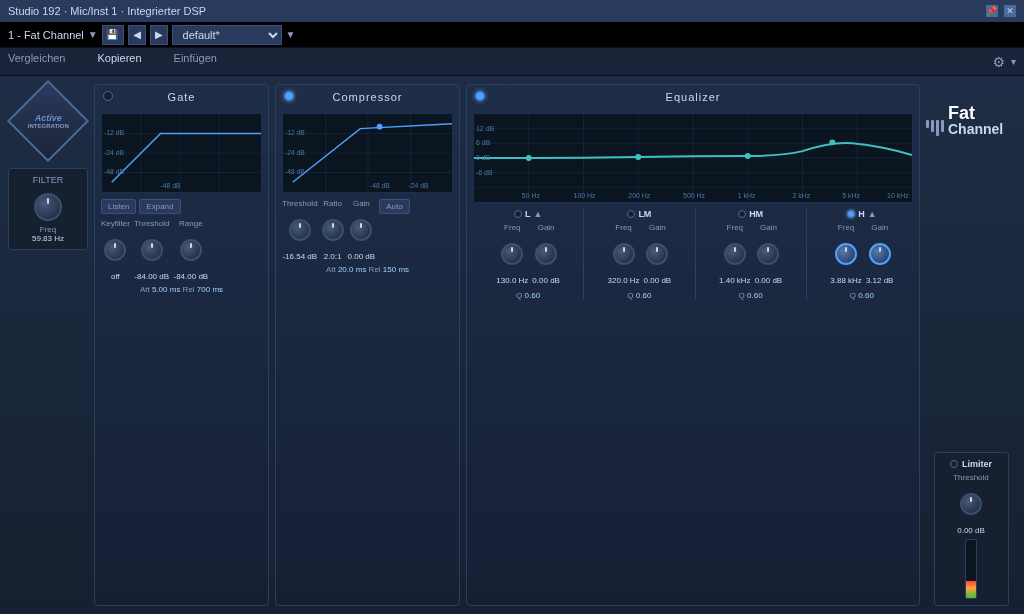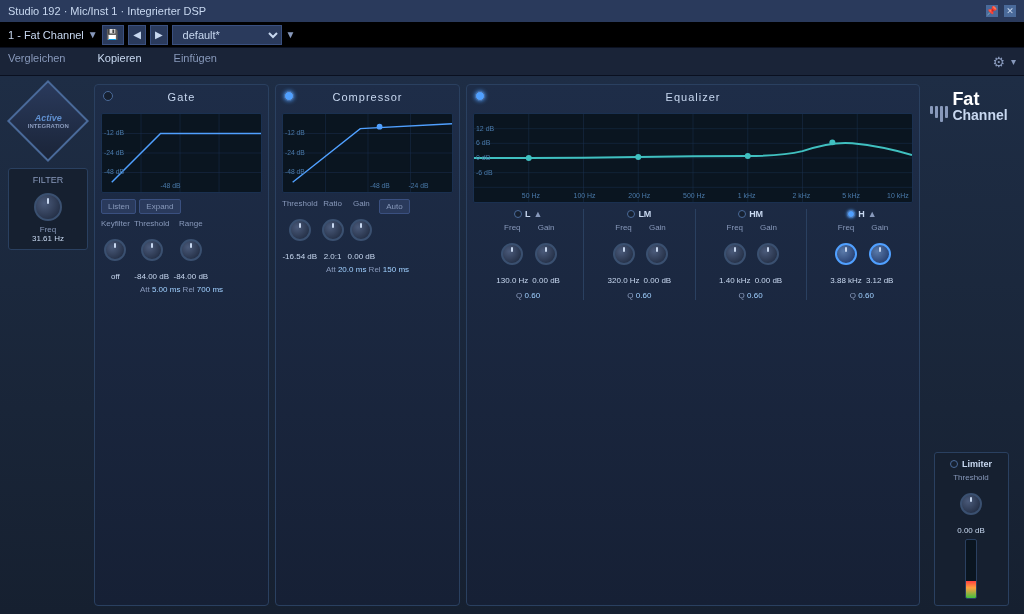--- a/index.html
+++ b/index.html
@@ -476,21 +476,21 @@
       <div class="logo-inner">
         <div class="logo-active">Active</div>
         <div style="font-size:6px;color:#8899bb;">INTEGRATION</div>
       </div>
     </div>
     <div class="filter-section">
       <div class="filter-box">
         <div class="filter-label">Filter</div>
         <div class="knob" style="margin:4px 0;"></div>
         <div class="control-label">Freq</div>
-        <div class="control-value">31.61 Hz</div>
+        <div class="control-value">59.83 Hz</div>
       </div>
     </div>
   </div>
 
   <div class="section gate-section">
     <div class="section-power"></div>
     <div class="section-title">Gate</div>
 
     <div class="display-screen gate-screen">
       <svg class="screen-svg" viewBox="0 0 163 80" preserveAspectRatio="none">
@@ -723,21 +723,21 @@
         </div>
         <div class="att-rel">
           Q <span>0.60</span>
         </div>
       </div>
     </div>
   </div>
 
   <div class="right-panel">
 
-    <div style="display:flex;flex-direction:column;align-items:center;width:100%;padding-right:4px;margin-top:6px;">
+    <div style="display:flex;flex-direction:column;align-items:flex-start;width:100%;padding-right:4px;margin-top:20px;">
       <div style="display:flex;align-items:flex-end;gap:4px;">
         <div class="brand-bars">
           <div class="brand-bar" style="height:8px;"></div>
           <div class="brand-bar" style="height:12px;"></div>
           <div class="brand-bar" style="height:16px;"></div>
           <div class="brand-bar" style="height:12px;"></div>
         </div>
         <div style="display:flex;flex-direction:column;align-items:flex-start;">
           <span style="color:#ffffff;font-size:18px;font-weight:bold;line-height:1;">Fat</span>
           <span style="color:#c8d8f0;font-size:14px;font-weight:bold;line-height:1;">Channel</span>

